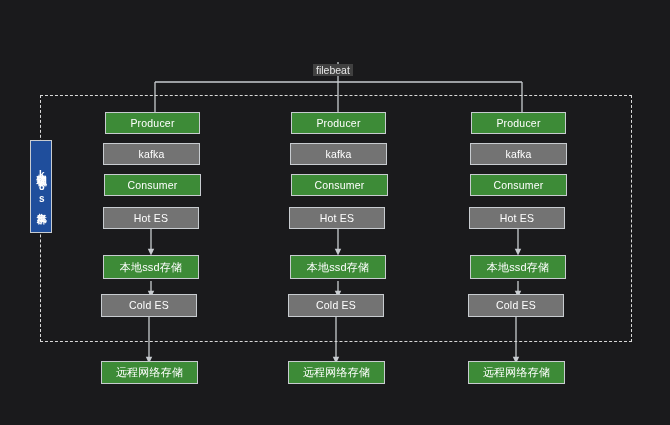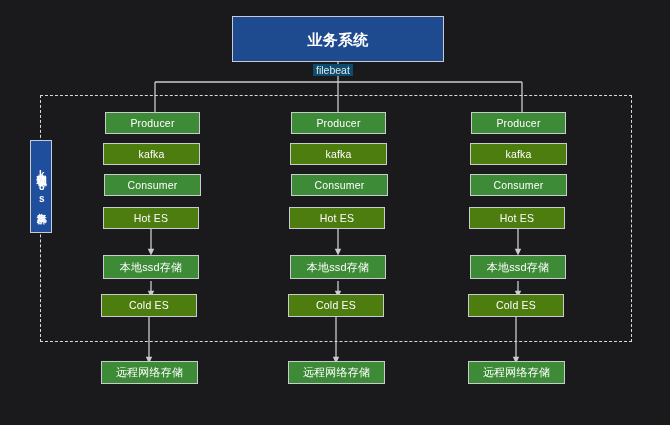--- a/index.html
+++ b/index.html
@@ -15,32 +15,32 @@
   .node{
     position:absolute;box-sizing:border-box;
     border:1px solid #c8ccd0;
     display:flex;align-items:center;justify-content:center;
     color:#ffffff;font-weight:normal;
     letter-spacing:.2px;text-align:center;
     line-height:1;
     z-index:3;
   }
   .green{background:#3d8b37;}
-  .blue{background:#4d7c0f;}
+  .blue{background:#737373;}
 
   .title-node{
     background:#1e4b8f;border:1px solid #c8ccd0;
     font-size:15px;font-weight:bold;color:#ffffff;
   }
   .sm{font-size:10.5px;}
   .cn{font-size:11px;}
 
   .edge-label{
     position:absolute;color:#e6e6e6;font-size:10.5px;
-    z-index:4;background:#0c4a6e;padding:0 3px;white-space:nowrap;
+    z-index:4;background:#404040;padding:0 3px;white-space:nowrap;
   }
 
   .zone{
     position:absolute;box-sizing:border-box;
     border:1.5px dashed #d9d9d9;
     z-index:1;
   }
 
   .vlabel{
     position:absolute;box-sizing:border-box;
@@ -82,21 +82,20 @@
       <path d="M518,229 L518,252" marker-end="url(#ah)"></path>
       <path d="M518,281 L518,294" marker-end="url(#ah)"></path>
       <path d="M516,317 L516,360" marker-end="url(#ah)"></path>
     </g>
   </svg>
 
   <div class="zone" style="left:40px;top:95px;width:592px;height:247px;"></div>
 
   <div class="vlabel" style="left:30px;top:140px;width:22px;height:93px;">物理机k8s集群</div>
 
-  <div class="node title-node" style="left:232px;top:16px;width:212px;height:46px;">业务系统</div>
 
   <div class="edge-label" style="left:313px;top:64px;">filebeat</div>
 
   <div class="node green sm" style="left:105px;top:112px;width:95px;height:22px;">Producer</div>
   <div class="node blue sm" style="left:103px;top:143px;width:97px;height:22px;">kafka</div>
   <div class="node green sm" style="left:104px;top:174px;width:97px;height:22px;">Consumer</div>
   <div class="node blue sm" style="left:103px;top:207px;width:96px;height:22px;">Hot ES</div>
   <div class="node green cn" style="left:103px;top:255px;width:96px;height:24px;">本地ssd存储</div>
   <div class="node blue sm" style="left:101px;top:294px;width:96px;height:23px;">Cold ES</div>
   <div class="node green cn" style="left:101px;top:361px;width:97px;height:23px;">远程网络存储</div>

